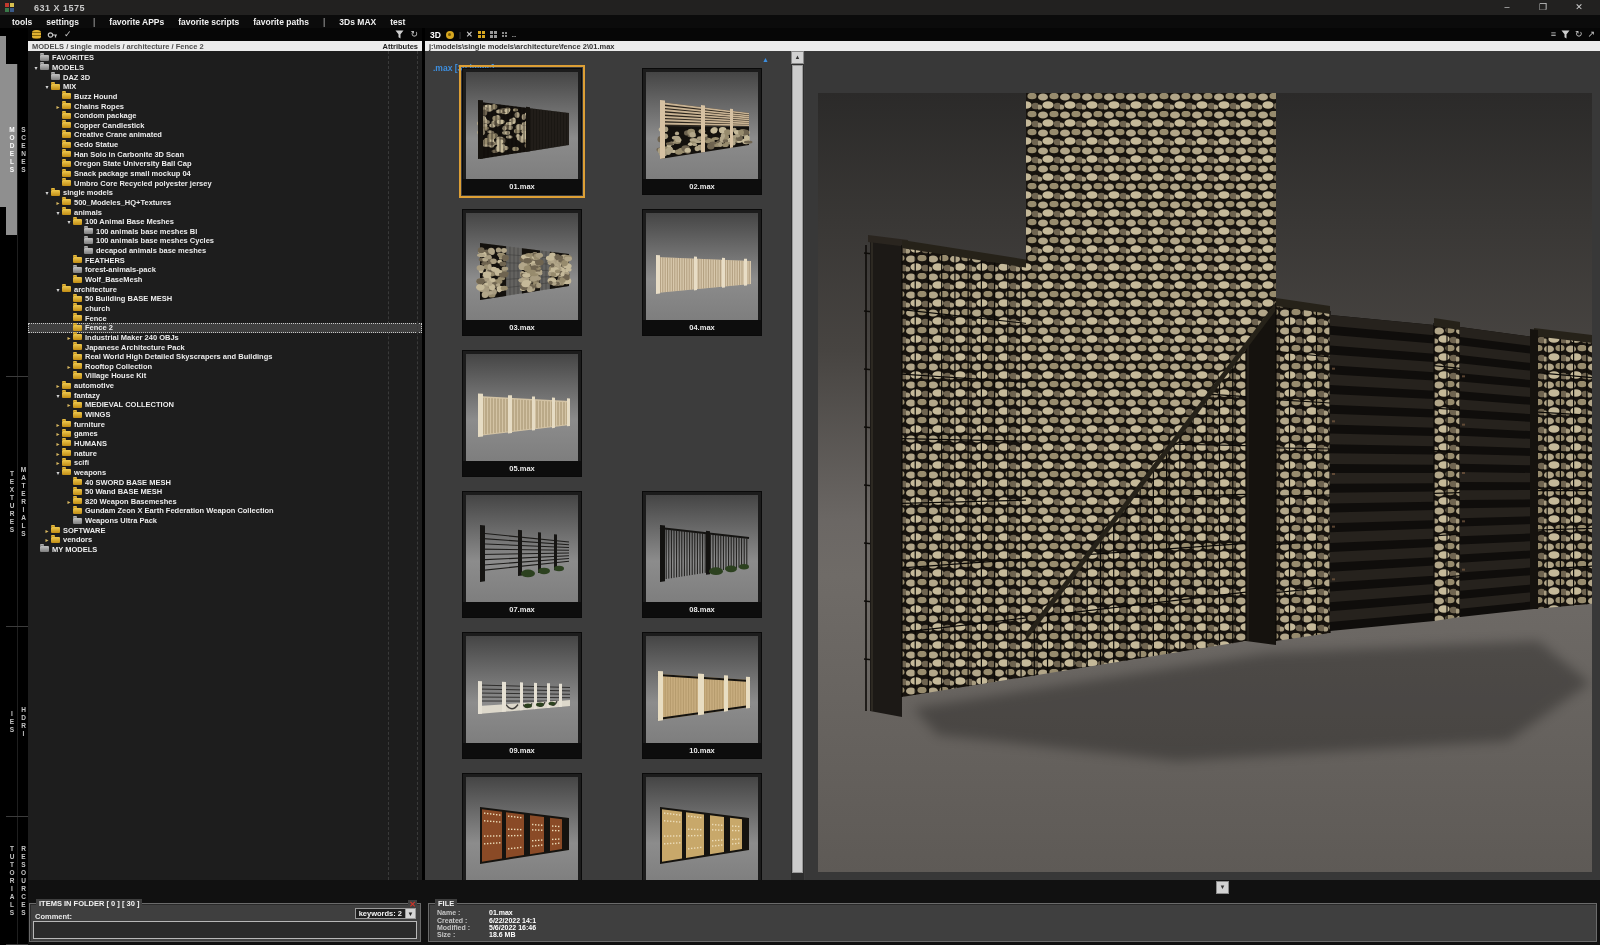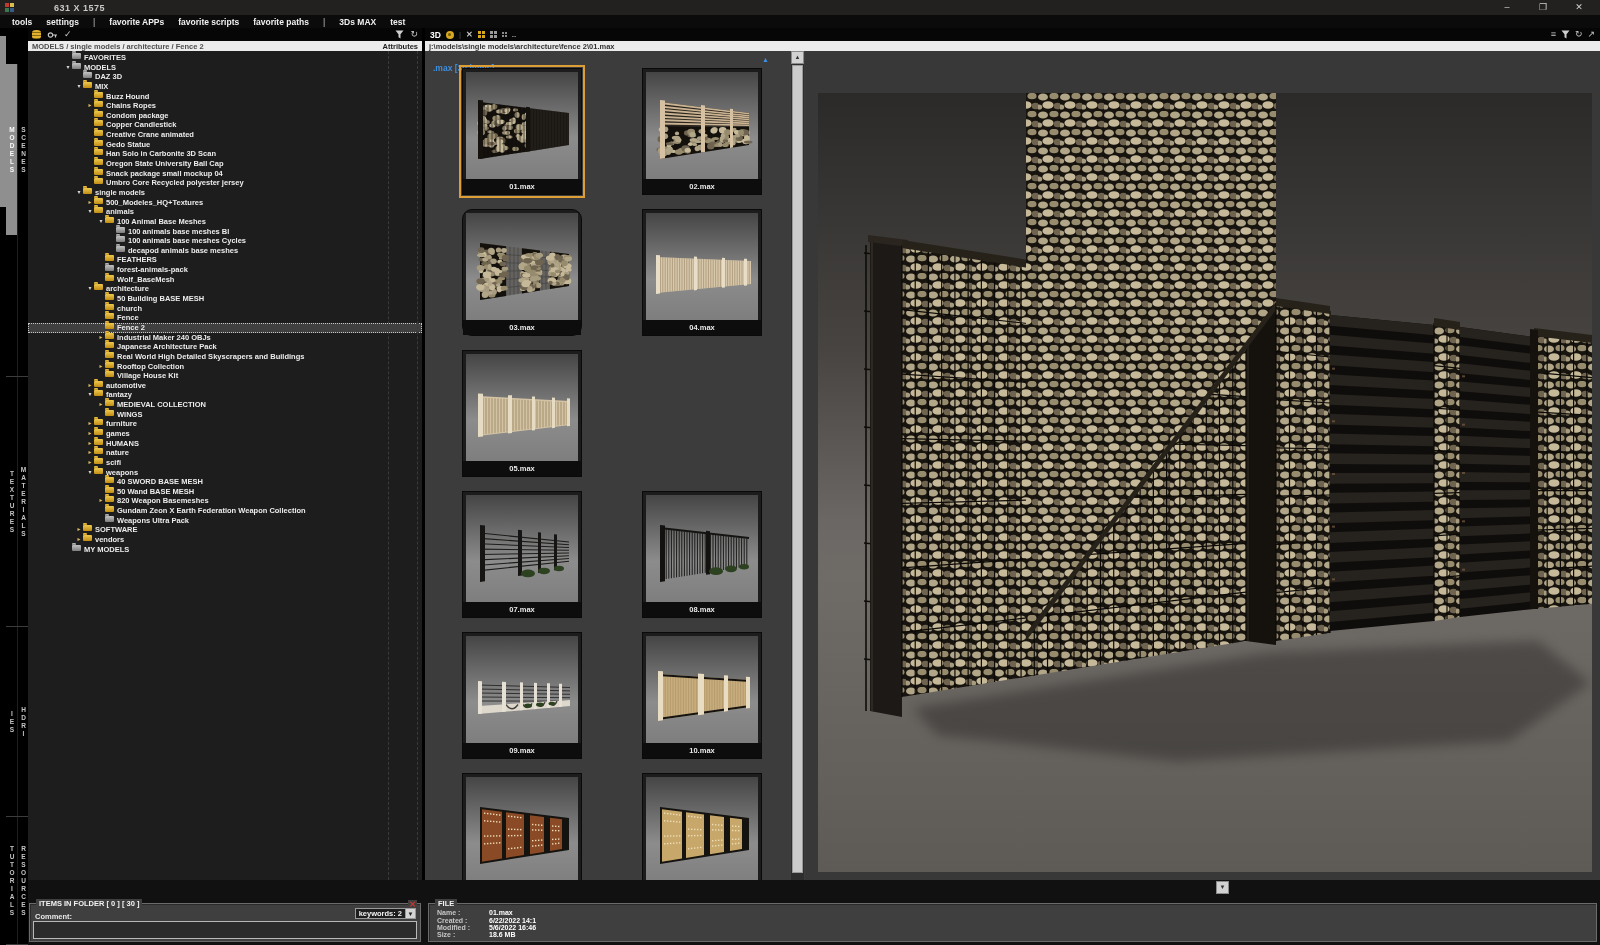--- a/index.html
+++ b/index.html
@@ -4,21 +4,21 @@
 <style>
   * { margin:0; padding:0; box-sizing:border-box; }
   html,body { width:1600px; height:945px; overflow:hidden; background:#000;
               font-family:"Liberation Sans", sans-serif; }
   #app { position:absolute; left:0; top:0; width:1600px; height:945px; background:#000; }
 
   
   #titlebar { position:absolute; left:0; top:0; width:1600px; height:15px; background:#222120; display:flex; align-items:center; }
   #app-icon { width:9px; height:9px; margin-left:5px; display:grid; grid-template-columns:4px 4px; grid-template-rows:4px 4px; gap:1px; }
   #app-icon i { display:block; }
-  #title-text { color:#c9c9c9; font-size:9px; font-weight:bold; margin-left:40px; letter-spacing:.5px; }
+  #title-text { color:#c9c9c9; font-size:9px; font-weight:bold; margin-left:20px; letter-spacing:.5px; }
   .wc { position:absolute; top:0; width:34px; height:15px; color:#cfcfcf; font-size:9px; text-align:center; line-height:15px; }
   #wc-min { right:76px; } #wc-restore { right:40px; } #wc-close { right:4px; }
   #pin-icon { position:absolute; right:3px; top:16px; color:#d8d8d8; font-size:8px; transform:rotate(-45deg); }
 
   
   #menubar { position:absolute; left:0; top:15px; width:1600px; height:13px; background:#0b0b0b; display:flex; align-items:center; gap:14px; padding-left:12px; }
   #menubar span { color:#f0f0f0; font-size:8.5px; font-weight:bold; }
   #menubar span.sep { color:#888; }
 
   
@@ -40,21 +40,21 @@
   #db-icon { width:9px; height:9px; border-radius:4px/2.5px; background:repeating-linear-gradient(#e0b030 0 2px,#8a6a10 2px 3px); }
   .mini { color:#c8c8c8; font-size:9px; line-height:9px; }
   #left-toolbar .spacer, #browser-toolbar .spacer { flex:1; }
   #breadcrumb-bar { position:absolute; left:0; top:13px; width:394px; height:10px; background:#ececec; display:flex; align-items:center; padding:0 4px; }
   #breadcrumb { color:#4c4c4c; font-size:7.5px; font-weight:bold; flex:1; }
   #attributes-label { color:#1c1c1c; font-size:7.5px; font-weight:bold; }
 
   #tree { position:absolute; left:0; top:23px; width:394px; height:829px; background:#1d1d1d; overflow:hidden; padding-top:2px; }
   #tree-guides-a { position:absolute; left:360px; top:23px; height:829px; border-left:1px dashed #3a3a3a; }
   #tree-guides-b { position:absolute; left:389px; top:23px; height:829px; border-left:1px dashed #3a3a3a; }
-  .trow { position:relative; height:9.65px; display:flex; align-items:flex-start; white-space:nowrap;padding-left:32px; }
+  .trow { position:relative; height:9.65px; display:flex; align-items:center; white-space:nowrap; }
   .trow .lbl { color:#ececec; font-size:7.5px; font-weight:bold; margin-left:3px; }
   .trow.sel { background:#404040; outline:1px dotted #c8c8c8; outline-offset:-1px; }
   .arrowc { display:inline-block; width:8px; text-align:center; font-size:6px; }
   .arr-c { color:#d8b860; } .arr-o { color:#d5d5d5; }
   .folder { position:relative; display:inline-block; width:9px; height:6px; border-radius:1px; flex:none; }
   .folder::before { content:""; position:absolute; left:0; top:-2px; width:4px; height:2px; border-radius:1px 1px 0 0; background:inherit; }
   .f-y { background:linear-gradient(#eec84e,#c08c14); }
   .f-g { background:linear-gradient(#c2c2c2,#7d7d7d); }
 
   
@@ -813,21 +813,21 @@
               <polygon points="14,40.26 103,46.76 103,48.36 14,42.26" fill="#c9b393"></polygon>
               <polygon points="14,43.68 103,48.68 103,50.28 14,45.68" fill="#c9b393"></polygon>
               <polygon points="14,47.099999999999994 103,50.599999999999994 103,52.199999999999996 14,49.099999999999994" fill="#c9b393"></polygon>
               <polygon points="14,50.519999999999996 103,52.519999999999996 103,54.12 14,52.519999999999996" fill="#c9b393"></polygon>
               <polygon points="14,28 19,28.617977528089888 19,86.21348314606742 14,87" fill="#d6c1a2"></polygon>
               <polygon points="55,33.067415730337075 59,33.561797752808985 59,79.92134831460675 55,80.5505617977528" fill="#d6c1a2"></polygon>
               <polygon points="84,36.651685393258425 87,37.02247191011236 87,75.51685393258427 84,75.98876404494382" fill="#d6c1a2"></polygon>
             </svg></div>
           <div class="cap">02.max</div>
         </div>
-        <div class="thumb" style="left: 37px; top: 158px; border-radius: 10px;">
+        <div class="thumb" style="left: 37px; top: 158px;">
           <div class="img"><svg width="112" height="107" viewBox="0 0 112 107">
               <polygon points="14,30 103,41 103,73 14,87" fill="#63625f"></polygon>
               <line x1="16" y1="30.247191011235955" x2="16" y2="86.68539325842697" stroke="#3a3a38" stroke-width="0.5"></line>
               <line x1="20" y1="30.741573033707866" x2="20" y2="86.0561797752809" stroke="#3a3a38" stroke-width="0.5"></line>
               <line x1="24" y1="31.235955056179776" x2="24" y2="85.42696629213484" stroke="#3a3a38" stroke-width="0.5"></line>
               <line x1="28" y1="31.730337078651687" x2="28" y2="84.79775280898876" stroke="#3a3a38" stroke-width="0.5"></line>
               <line x1="32" y1="32.2247191011236" x2="32" y2="84.1685393258427" stroke="#3a3a38" stroke-width="0.5"></line>
               <line x1="36" y1="32.71910112359551" x2="36" y2="83.53932584269663" stroke="#3a3a38" stroke-width="0.5"></line>
               <line x1="40" y1="33.21348314606742" x2="40" y2="82.91011235955057" stroke="#3a3a38" stroke-width="0.5"></line>
               <line x1="44" y1="33.70786516853933" x2="44" y2="82.28089887640449" stroke="#3a3a38" stroke-width="0.5"></line>

